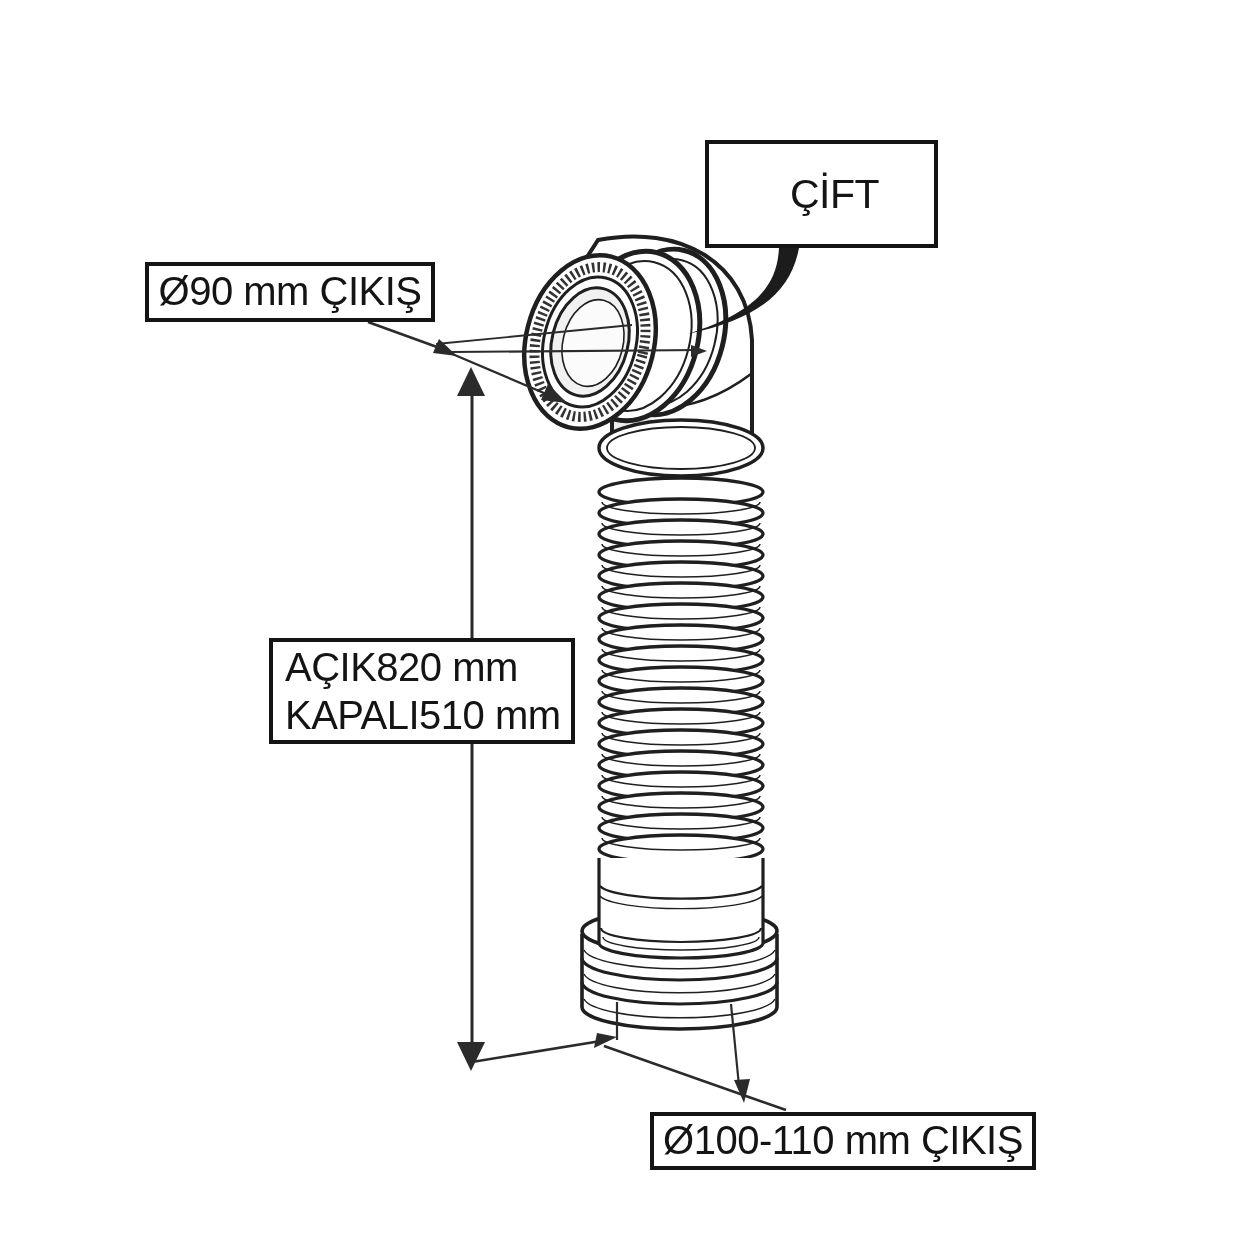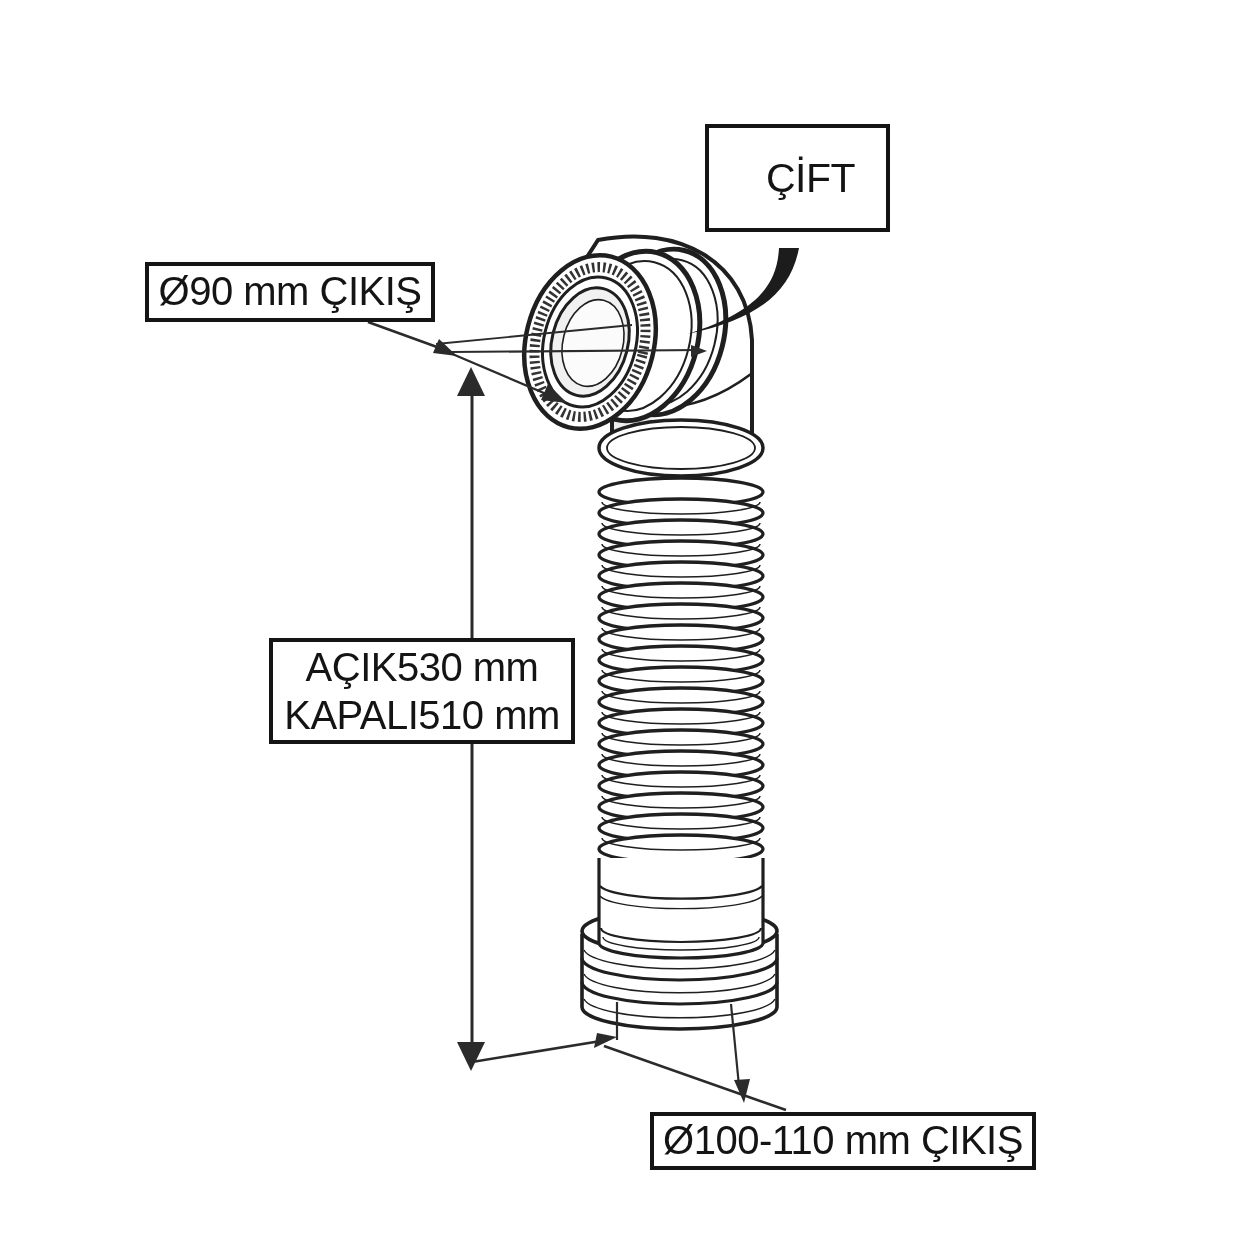--- a/index.html
+++ b/index.html
@@ -3,24 +3,24 @@
 <meta charset="utf-8">
 <style>
   html,body{margin:0;padding:0;background:#ffffff;}
   .stage{position:relative;width:1250px;height:1250px;background:#ffffff;overflow:hidden;
          font-family:"Liberation Sans",sans-serif;}
   .stage svg{position:absolute;left:0;top:0;}
   .label-box{position:absolute;box-sizing:border-box;background:#ffffff;border:4px solid #141414;
              color:#141414;display:flex;flex-direction:column;align-items:center;justify-content:center;
              text-align:center;letter-spacing:-0.5px;}
   .label-box .ln{white-space:nowrap;line-height:1.18;}
-  .clamp-box{left:705px;top:124px;width:185px;height:108px;font-size:41px;padding-left:26px;}
+  .clamp-box{left:705px;top:140px;width:233px;height:108px;font-size:41px;padding-left:26px;}
   .inlet-box{left:145px;top:262px;width:290px;height:60px;font-size:40px;}
   .length-box{left:269px;top:638px;width:306px;height:106px;font-size:40px;padding:0 12px;}
-  .length-box .row{width:100%;display:flex;justify-content:center;line-height:1.2;white-space:nowrap;}
+  .length-box .row{width:100%;display:flex;justify-content:flex-start;line-height:1.2;white-space:nowrap;}
   .outlet-box{left:650px;top:1112px;width:386px;height:58px;font-size:40px;}
 </style>
 </head>
 <body>
 
 <div class="stage">
 
 <svg width="1250" height="1250" viewBox="0 0 1250 1250">
 
   <g>
@@ -133,21 +133,21 @@
     <div class="ln">ÇİFT</div>
   </div>
 
   <div class="label-box inlet-box">
     <div class="ln">Ø90 mm ÇIKIŞ</div>
   </div>
 
   <div class="label-box length-box">
     <div class="row">
       <span>AÇIK</span>
-      <span>530 mm</span>
+      <span>820 mm</span>
     </div>
     <div class="row">
       <span>KAPALI</span>
       <span>510 mm</span>
     </div>
   </div>
 
   <div class="label-box outlet-box">
     <div class="ln">Ø100-110 mm ÇIKIŞ</div>
   </div>

